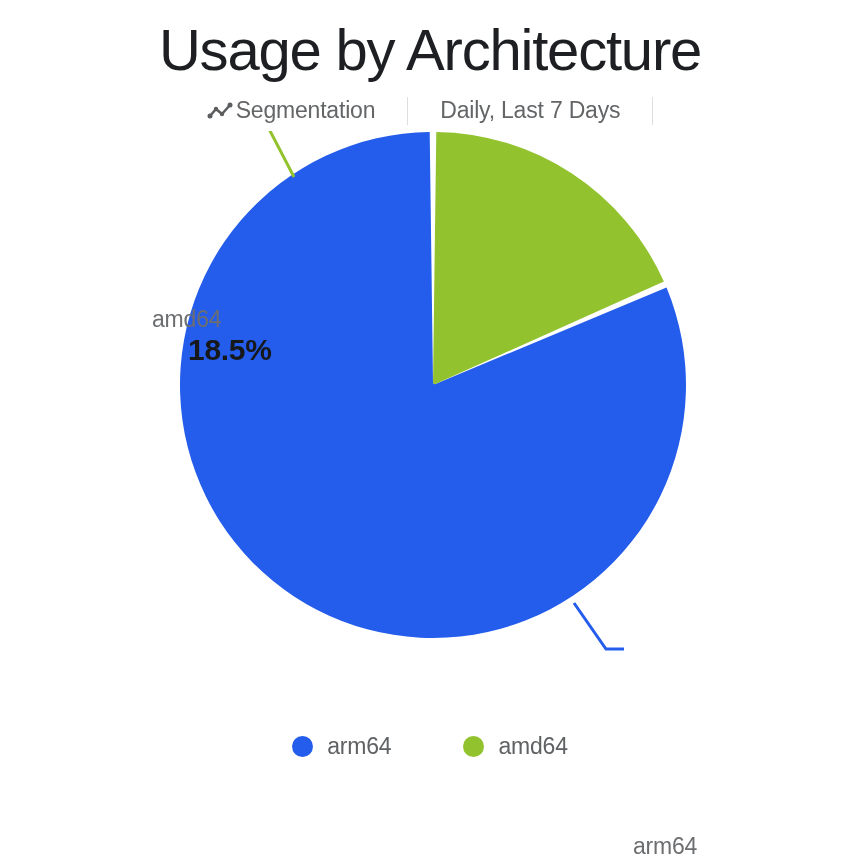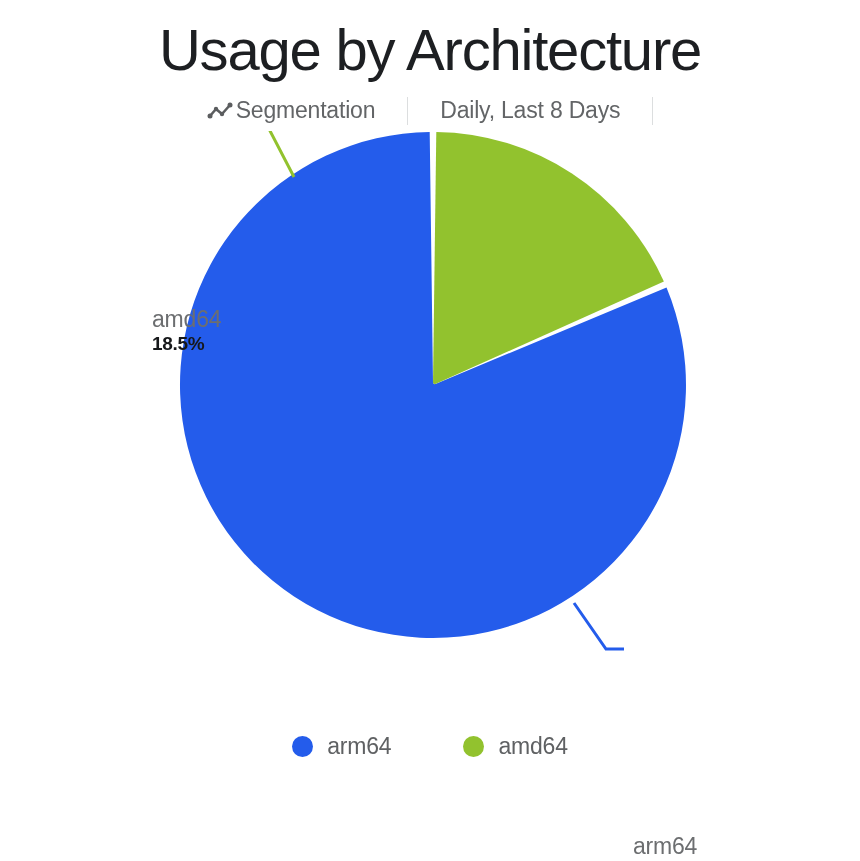--- a/index.html
+++ b/index.html
@@ -88,24 +88,25 @@
     position: absolute;
     line-height: 1.12;
     white-space: nowrap;
   }
   .callout .name {
     font-size: 23px;
     color: #6c6e70;
     letter-spacing: -0.2px;
   }
   .callout .pct {
-    font-size: 19px;
+    font-size: 30px;
     font-weight: 700;
     color: #16181a;
     letter-spacing: -0.3px;
+    margin-left: 36px;
   }
   .callout-amd {
     left: 152px;
     top: 176px;
     text-align: left;
   }
   .callout-arm {
     left: 633px;
     top: 703px;
     text-align: left;
@@ -154,21 +155,21 @@
           <circle cx="15" cy="13" r="2.2" fill="#5b5d5f"></circle>
           <circle cx="23" cy="4" r="2.5" fill="#5b5d5f"></circle>
         </svg>
       </span>
       <span>Segmentation</span>
     </div>
 
     <div class="meta-divider"></div>
 
     <div class="meta-item">
-      <span>Daily, Last 8 Days</span>
+      <span>Daily, Last 7 Days</span>
     </div>
 
     <div class="meta-divider"></div>
 
   </div>
 
   <div class="plot-wrap">
 
     <svg class="plot-svg" width="860" height="600" viewBox="0 0 860 600">
 

